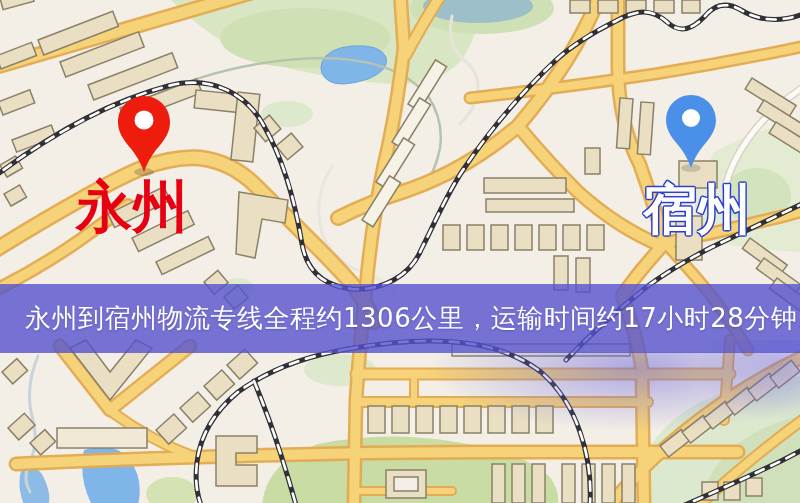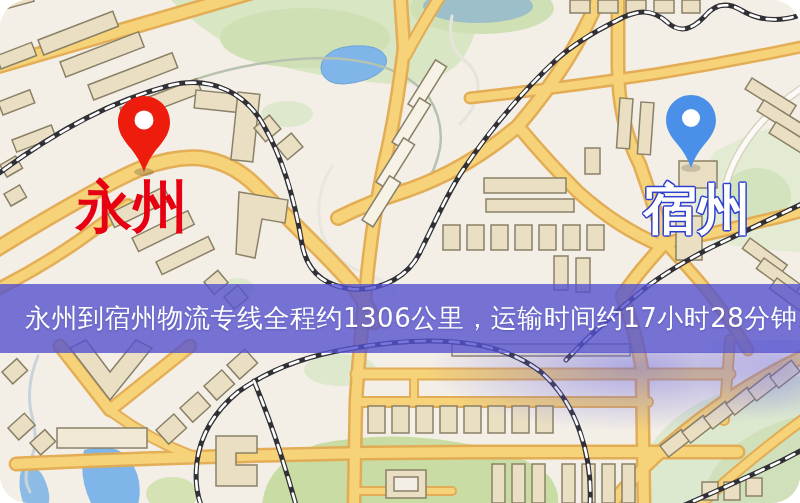--- a/index.html
+++ b/index.html
@@ -1,17 +1,17 @@
 <!DOCTYPE html>
 <html><head>
 <meta charset="utf-8">
 <style>
   html,body{margin:0;padding:0;}
   body{font-family:"DejaVu Sans","Liberation Sans",sans-serif;background:#ffffff;}
-  .stage{position:relative;width:800px;height:503px;overflow:hidden;background:#f4efe6;border-radius:28px;}
+  .stage{position:relative;width:800px;height:503px;overflow:hidden;background:#f4efe6;}
   .stage svg{position:absolute;left:0;top:0;}
   .banner{
     position:absolute;left:0;top:284px;width:800px;height:69px;
     background:rgba(85,82,208,0.80);
     display:flex;align-items:center;
     box-sizing:border-box;padding-left:25px;
     z-index:30;
   }
   .banner .banner-text{
     color:#ffffff;font-size:26px;letter-spacing:0.5px;white-space:nowrap;

